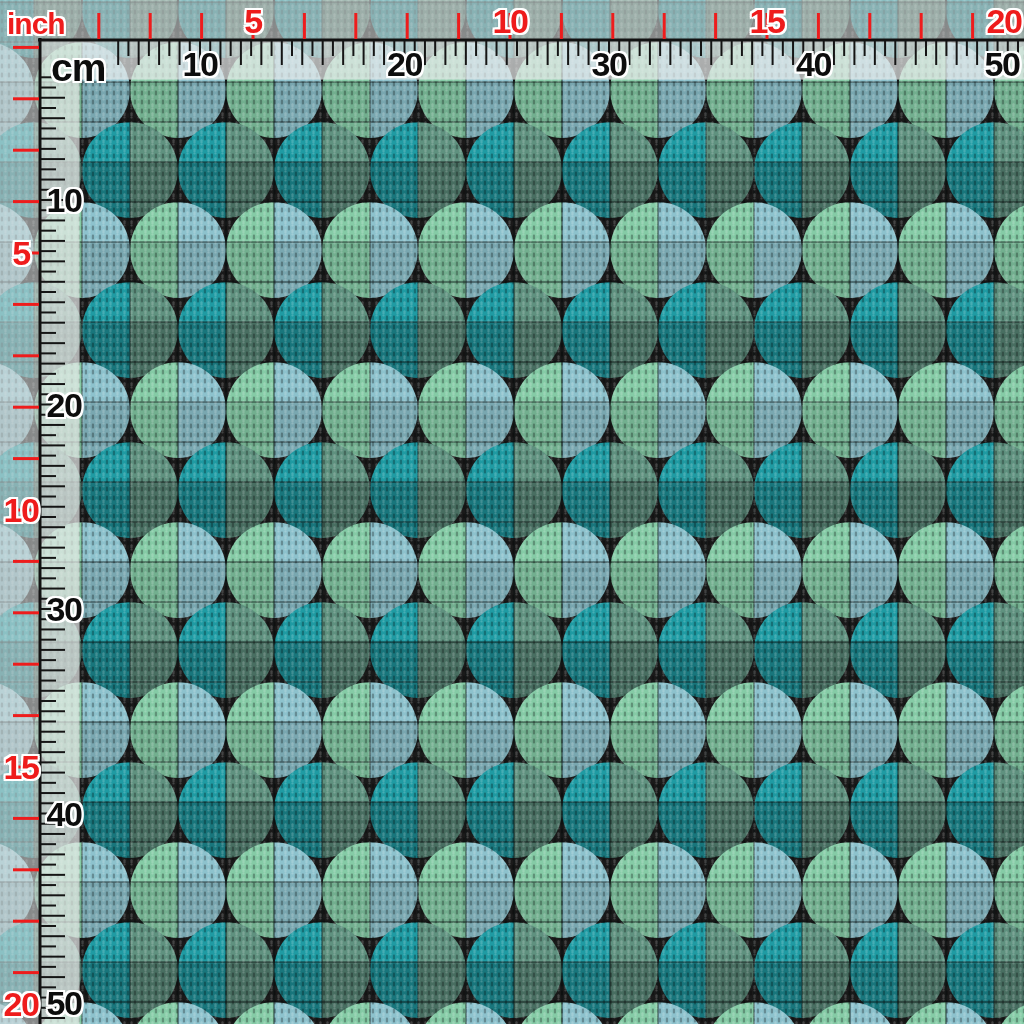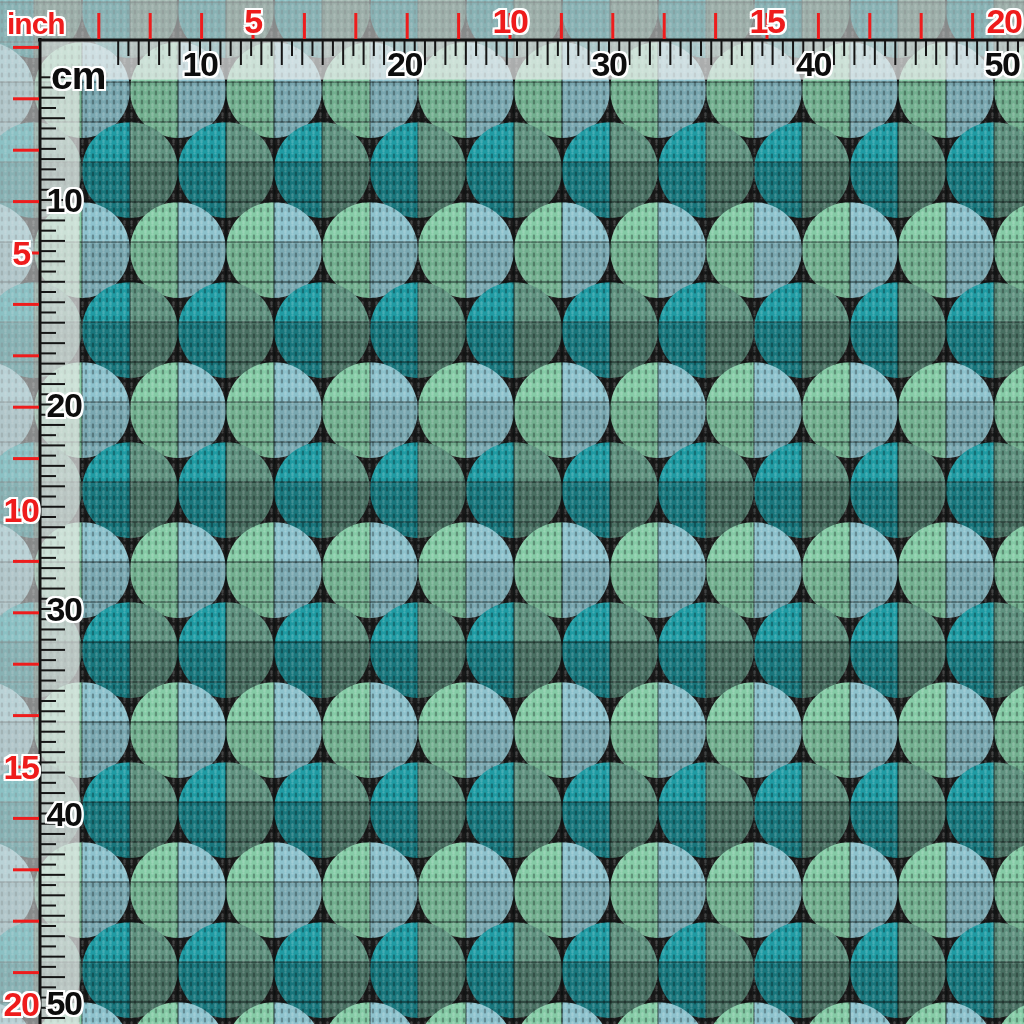--- a/index.html
+++ b/index.html
@@ -9,21 +9,21 @@
     -webkit-user-select:none;user-select:none;
   }
   #art{position:absolute;left:0;top:0;width:1024px;height:1024px;display:block;}
   .outline{
     text-shadow:
       -2px -2px 0 #fff, 2px -2px 0 #fff, -2px 2px 0 #fff, 2px 2px 0 #fff,
       0 -2px 0 #fff, 0 2px 0 #fff, -2px 0 0 #fff, 2px 0 0 #fff;
   }
   .unit-label{position:absolute;font-weight:bold;line-height:1;letter-spacing:-1px;white-space:nowrap;}
   #inch-label{left:7px;top:9px;font-size:30px;}
-  #cm-label{left:51px;top:56px;font-size:39px;}
+  #cm-label{left:51px;top:48px;font-size:39px;}
   .num{
     position:absolute;transform:translate(-50%,-50%);
     font-weight:bold;font-size:34px;line-height:1;letter-spacing:-1.5px;white-space:nowrap;
   }
 </style>
 </head>
 <body>
 
 <div id="stage">
   <svg id="art" xmlns="http://www.w3.org/2000/svg" viewBox="0 0 1024 1024">

